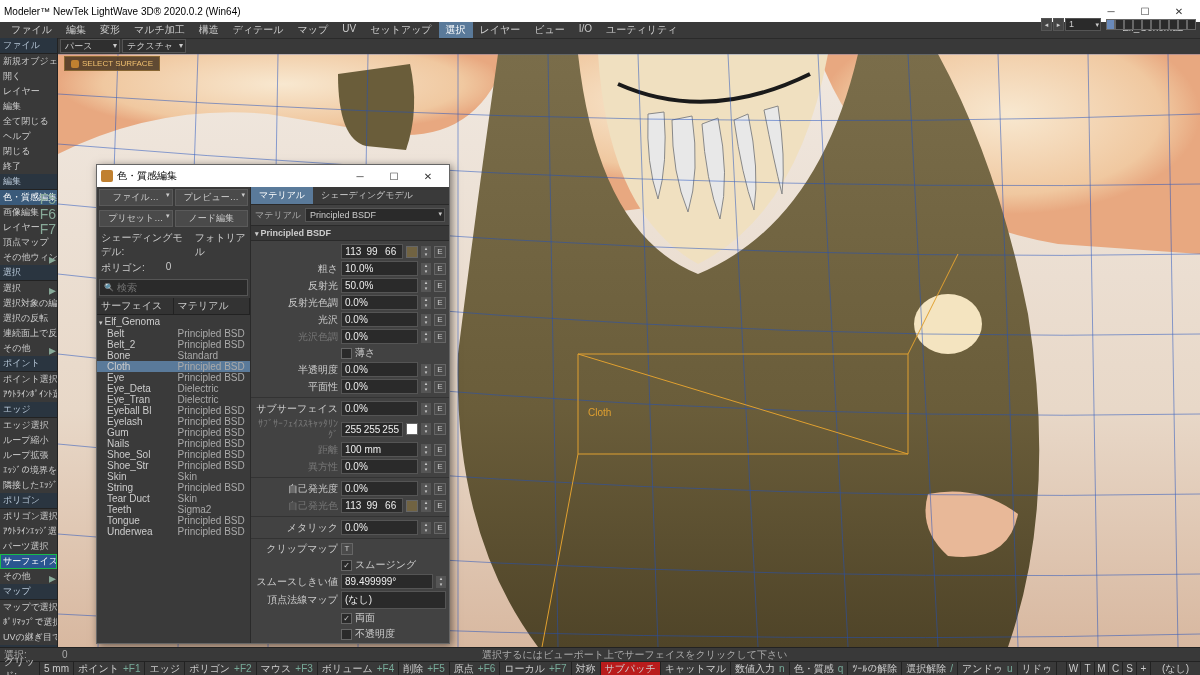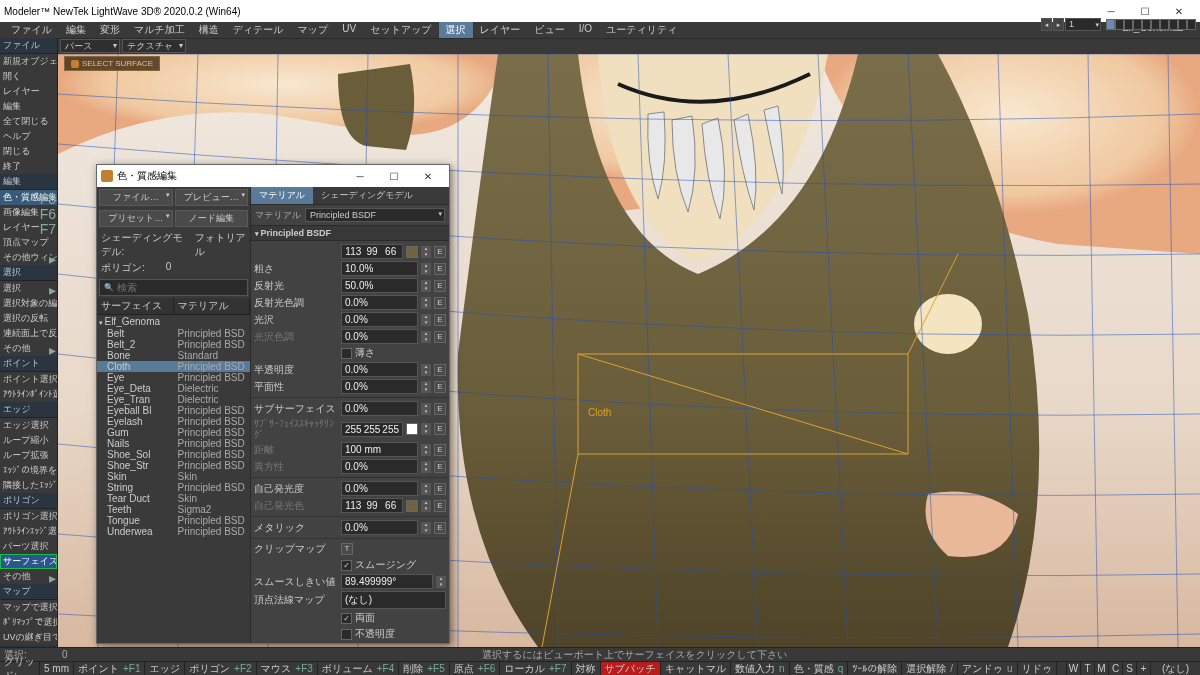--- a/index.html
+++ b/index.html
@@ -52,21 +52,21 @@
 .fw-tab{padding:2px 8px;font-size:9px;cursor:pointer;}
 .fw-tab.active{background:#5a7a9a;color:#fff;}
 .fw-matsel{display:flex;align-items:center;gap:4px;padding:3px 4px;border-bottom:1px solid #2a2a2a;}
 .fw-matsel .lbl{font-size:9px;color:#aaa;}
 .fw-matsel .dd2{flex:1;background:#2a2a2a;border:1px solid #555;padding:1px 10px 1px 4px;font-size:9px;position:relative;}
 .fw-matsel .dd2::after{content:"▾";position:absolute;right:2px;font-size:7px;}
 .fw-section{padding:2px 4px;background:#383838;border-bottom:1px solid #2a2a2a;font-size:9px;font-weight:bold;}
 .fw-section::before{content:"▾ ";font-size:7px;}
 .fw-props{flex:1;overflow:auto;padding:2px 0;}
 .prop{display:flex;align-items:center;padding:1px 3px;gap:3px;font-size:9px;}
-.prop .plbl{width:84px;color:#ccc;}
+.prop .plbl{width:84px;text-align:right;color:#ccc;}
 .prop .plbl.dim{color:#777;}
 .prop .pval{flex:1;background:#2a2a2a;border:1px solid #555;padding:1px 3px;text-align:left;color:#eee;display:flex;gap:2px;}
 .prop .pval .n{flex:1;text-align:center;}
 .prop .swatch{width:12px;height:12px;border:1px solid #666;}
 .prop .spin{width:10px;height:12px;display:flex;flex-direction:column;}
 .prop .spin div{flex:1;background:#555;font-size:5px;text-align:center;line-height:5px;}
 .prop .ebtn{width:12px;height:12px;background:#4a4a4a;border:1px solid #666;text-align:center;line-height:10px;font-size:8px;cursor:pointer;}
 .prop .chk{width:11px;height:11px;background:#2a2a2a;border:1px solid #666;display:flex;align-items:center;justify-content:center;font-size:8px;}
 .prop.sep{border-top:1px solid #333;margin-top:2px;padding-top:3px;}
 .statusbar{position:absolute;left:0;right:0;bottom:14px;height:14px;background:#393939;display:flex;align-items:center;padding:0 4px;gap:6px;font-size:9px;color:#aaa;border-top:1px solid #222;}

